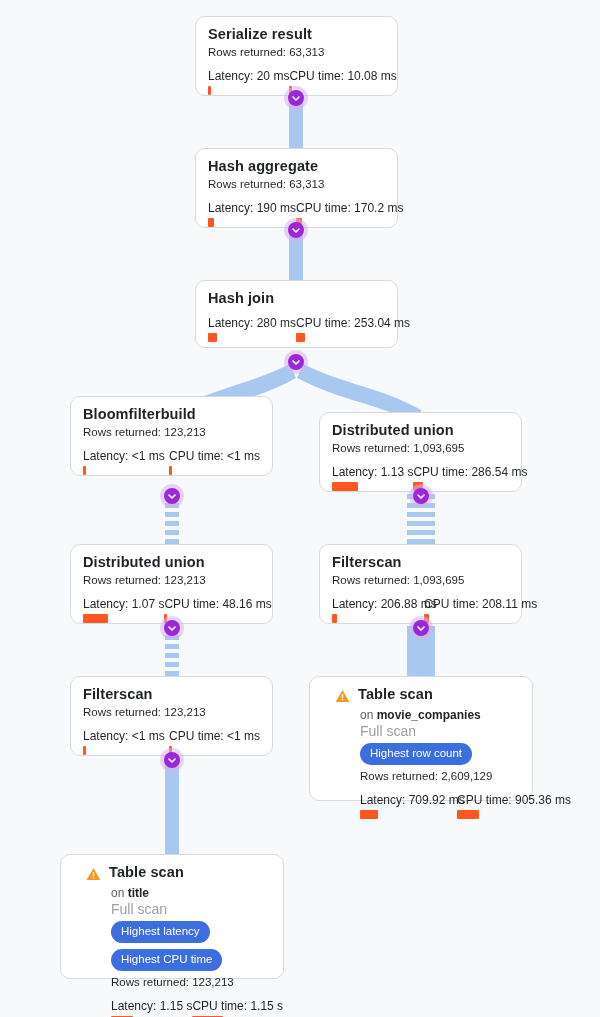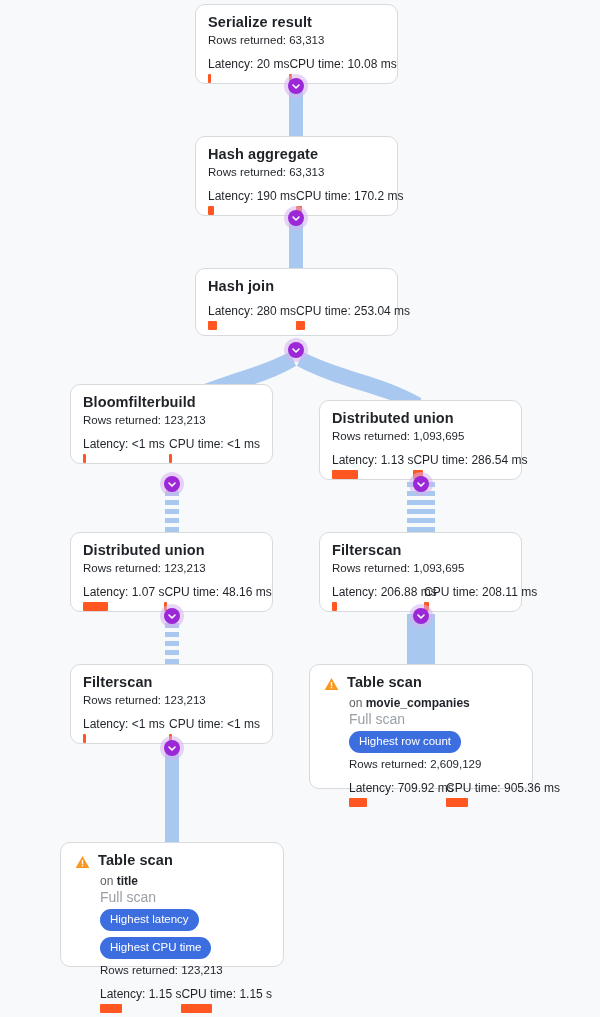--- a/index.html
+++ b/index.html
@@ -5,34 +5,34 @@
   html, body {
     margin: 0; padding: 0;
   }
   body {
     width: 600px; height: 1017px;
     background: #f8f9fb;
     font-family: "Liberation Sans", sans-serif;
     overflow: hidden;
     position: relative;
   }
-  #canvas { position: absolute; inset: 0; }
+  #canvas { position: absolute; inset: 0; margin-top: 12px; }
 
   svg.edges { position: absolute; left: 0; top: 0; width: 600px; height: 1017px; }
 
   .node {
     position: absolute;
     background: #ffffff;
     border: 1px solid #d8dade;
     border-radius: 10px;
     box-sizing: border-box;
     padding: 9px 12px 12px 12px;
     z-index: 5;
   }
-  .node.warn { padding-left: 14px; }
+  .node.warn { padding-left: 25px; }
 
   .node-head { display: flex; align-items: flex-start; gap: 8px; }
   .warn-icon { flex: 0 0 auto; margin-top: 3px; }
   .node-title {
     font-size: 14.5px;
     font-weight: bold;
     color: #1f2328;
     line-height: 17px;
     letter-spacing: .1px;
   }

